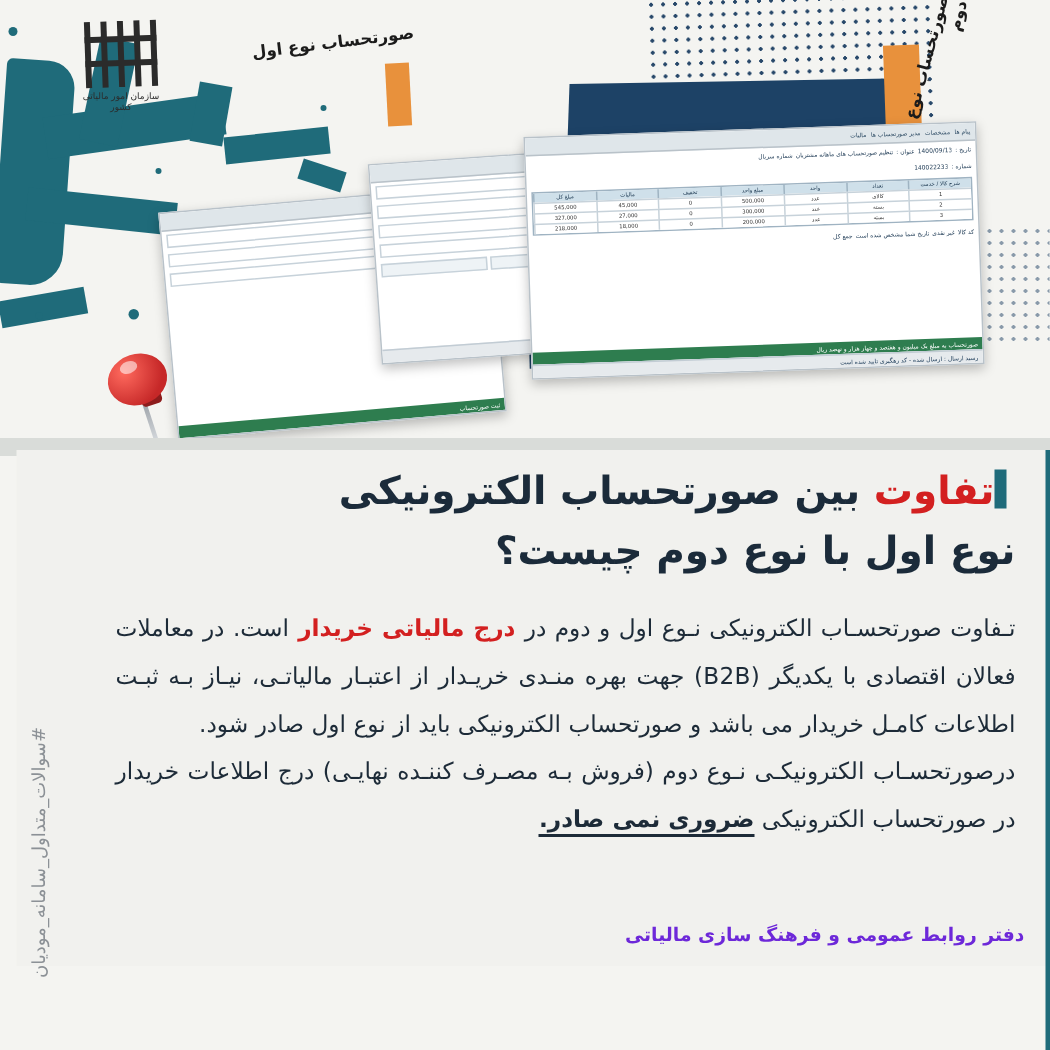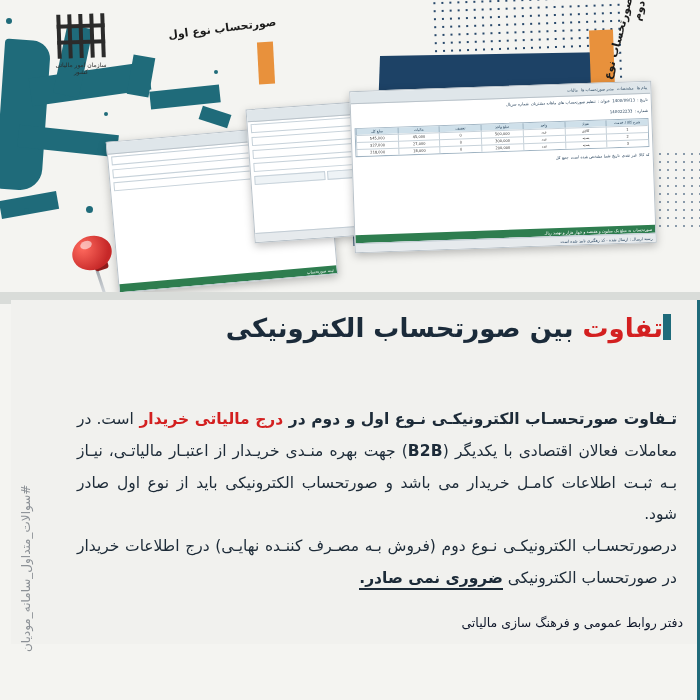--- a/index.html
+++ b/index.html
@@ -107,27 +107,27 @@
   .accent-bar{position:absolute;right:0;top:0;width:14px;height:400px;background:#1f6b7a;}
 
   .title{position:absolute;right:34px;top:8px;width:620px;text-align:right;direction:rtl;
     font-size:26px;font-weight:bold;color:#1b2b3a;line-height:1.55;}
   .title .red{color:#d32020;}
   .title .bar{display:inline-block;width:8px;height:26px;background:#1f6b7a;vertical-align:-3px;margin-right:6px;}
 
   .para{position:absolute;right:34px;top:104px;width:600px;text-align:justify;direction:rtl;
     font-size:15.5px;color:#1d2b38;line-height:2.05;letter-spacing:.2px;}
   .para .red{color:#d32020;font-weight:bold;}
-  .para .bold{font-weight:bold;}
+  .para .bold{font-weight:normal;}
   .para .u{border-bottom:2px solid #1d2b38;padding-bottom:1px;font-weight:bold;}
 
   .vert-tag{position:absolute;left:8px;top:352px;color:#8c9196;font-size:12px;
     transform:rotate(-90deg);transform-origin:left top;white-space:nowrap;}
 
-  .footer{position:absolute;right:28px;bottom:14px;color:#0f172a;font-size:12.5px;direction:rtl;}
+  .footer{position:absolute;right:28px;bottom:14px;color:#6d28d9;font-size:12.5px;direction:rtl;font-weight:bold;}
 </style>
 </head>
 <body>
 
 <div class="canvas">
 
   <div class="collage">
 
     <div class="dots"></div>
     <div class="dots2"></div>
@@ -303,24 +303,25 @@
     </div>
   </div>
 
   <div class="divider"></div>
 
   <div class="body">
     <div class="accent-bar"></div>
 
     <div class="title">
       <span class="bar"></span><span class="red">تفاوت</span><span> بین صورتحساب الکترونیکی</span><br>
+      <span>نوع اول با نوع دوم چیست؟</span>
     </div>
 
     <div class="para">
-      <span class="bold">تـفاوت صورتحسـاب الکترونیکـی نـوع اول و دوم </span><span class="bold">در</span><span class="red"> درج مالیاتی خریدار </span><span>است. در معاملات فعالان اقتصادی با یکدیگر (</span><span class="bold">B2B</span><span>) جهت بهره منـدی خریـدار از اعتبـار مالیاتـی، نیـاز بـه ثبـت اطلاعات کامـل خریدار می باشد و صورتحساب الکترونیکی باید از نوع اول صادر شود.</span>
+      <span class="bold">تـفاوت صورتحسـاب الکترونیکی نـوع اول و دوم </span><span class="bold">در</span><span class="red"> درج مالیاتی خریدار </span><span>است. در معاملات فعالان اقتصادی با یکدیگر (</span><span class="bold">B2B</span><span>) جهت بهره منـدی خریـدار از اعتبـار مالیاتـی، نیـاز بـه ثبـت اطلاعات کامـل خریدار می باشد و صورتحساب الکترونیکی باید از نوع اول صادر شود.</span>
       <br>
       <span>درصورتحسـاب الکترونیکـی نـوع دوم (فروش بـه مصـرف کننـده نهایـی) درج اطلاعات خریدار در صورتحساب الکترونیکی </span><span class="u">ضروری نمی صادر.</span>
     </div>
 
     <div class="vert-tag">#سوالات_متداول_سامانه_مودیان</div>
 
     <div class="footer">دفتر روابط عمومی و فرهنگ سازی مالیاتی</div>
   </div>
 </div>
 

